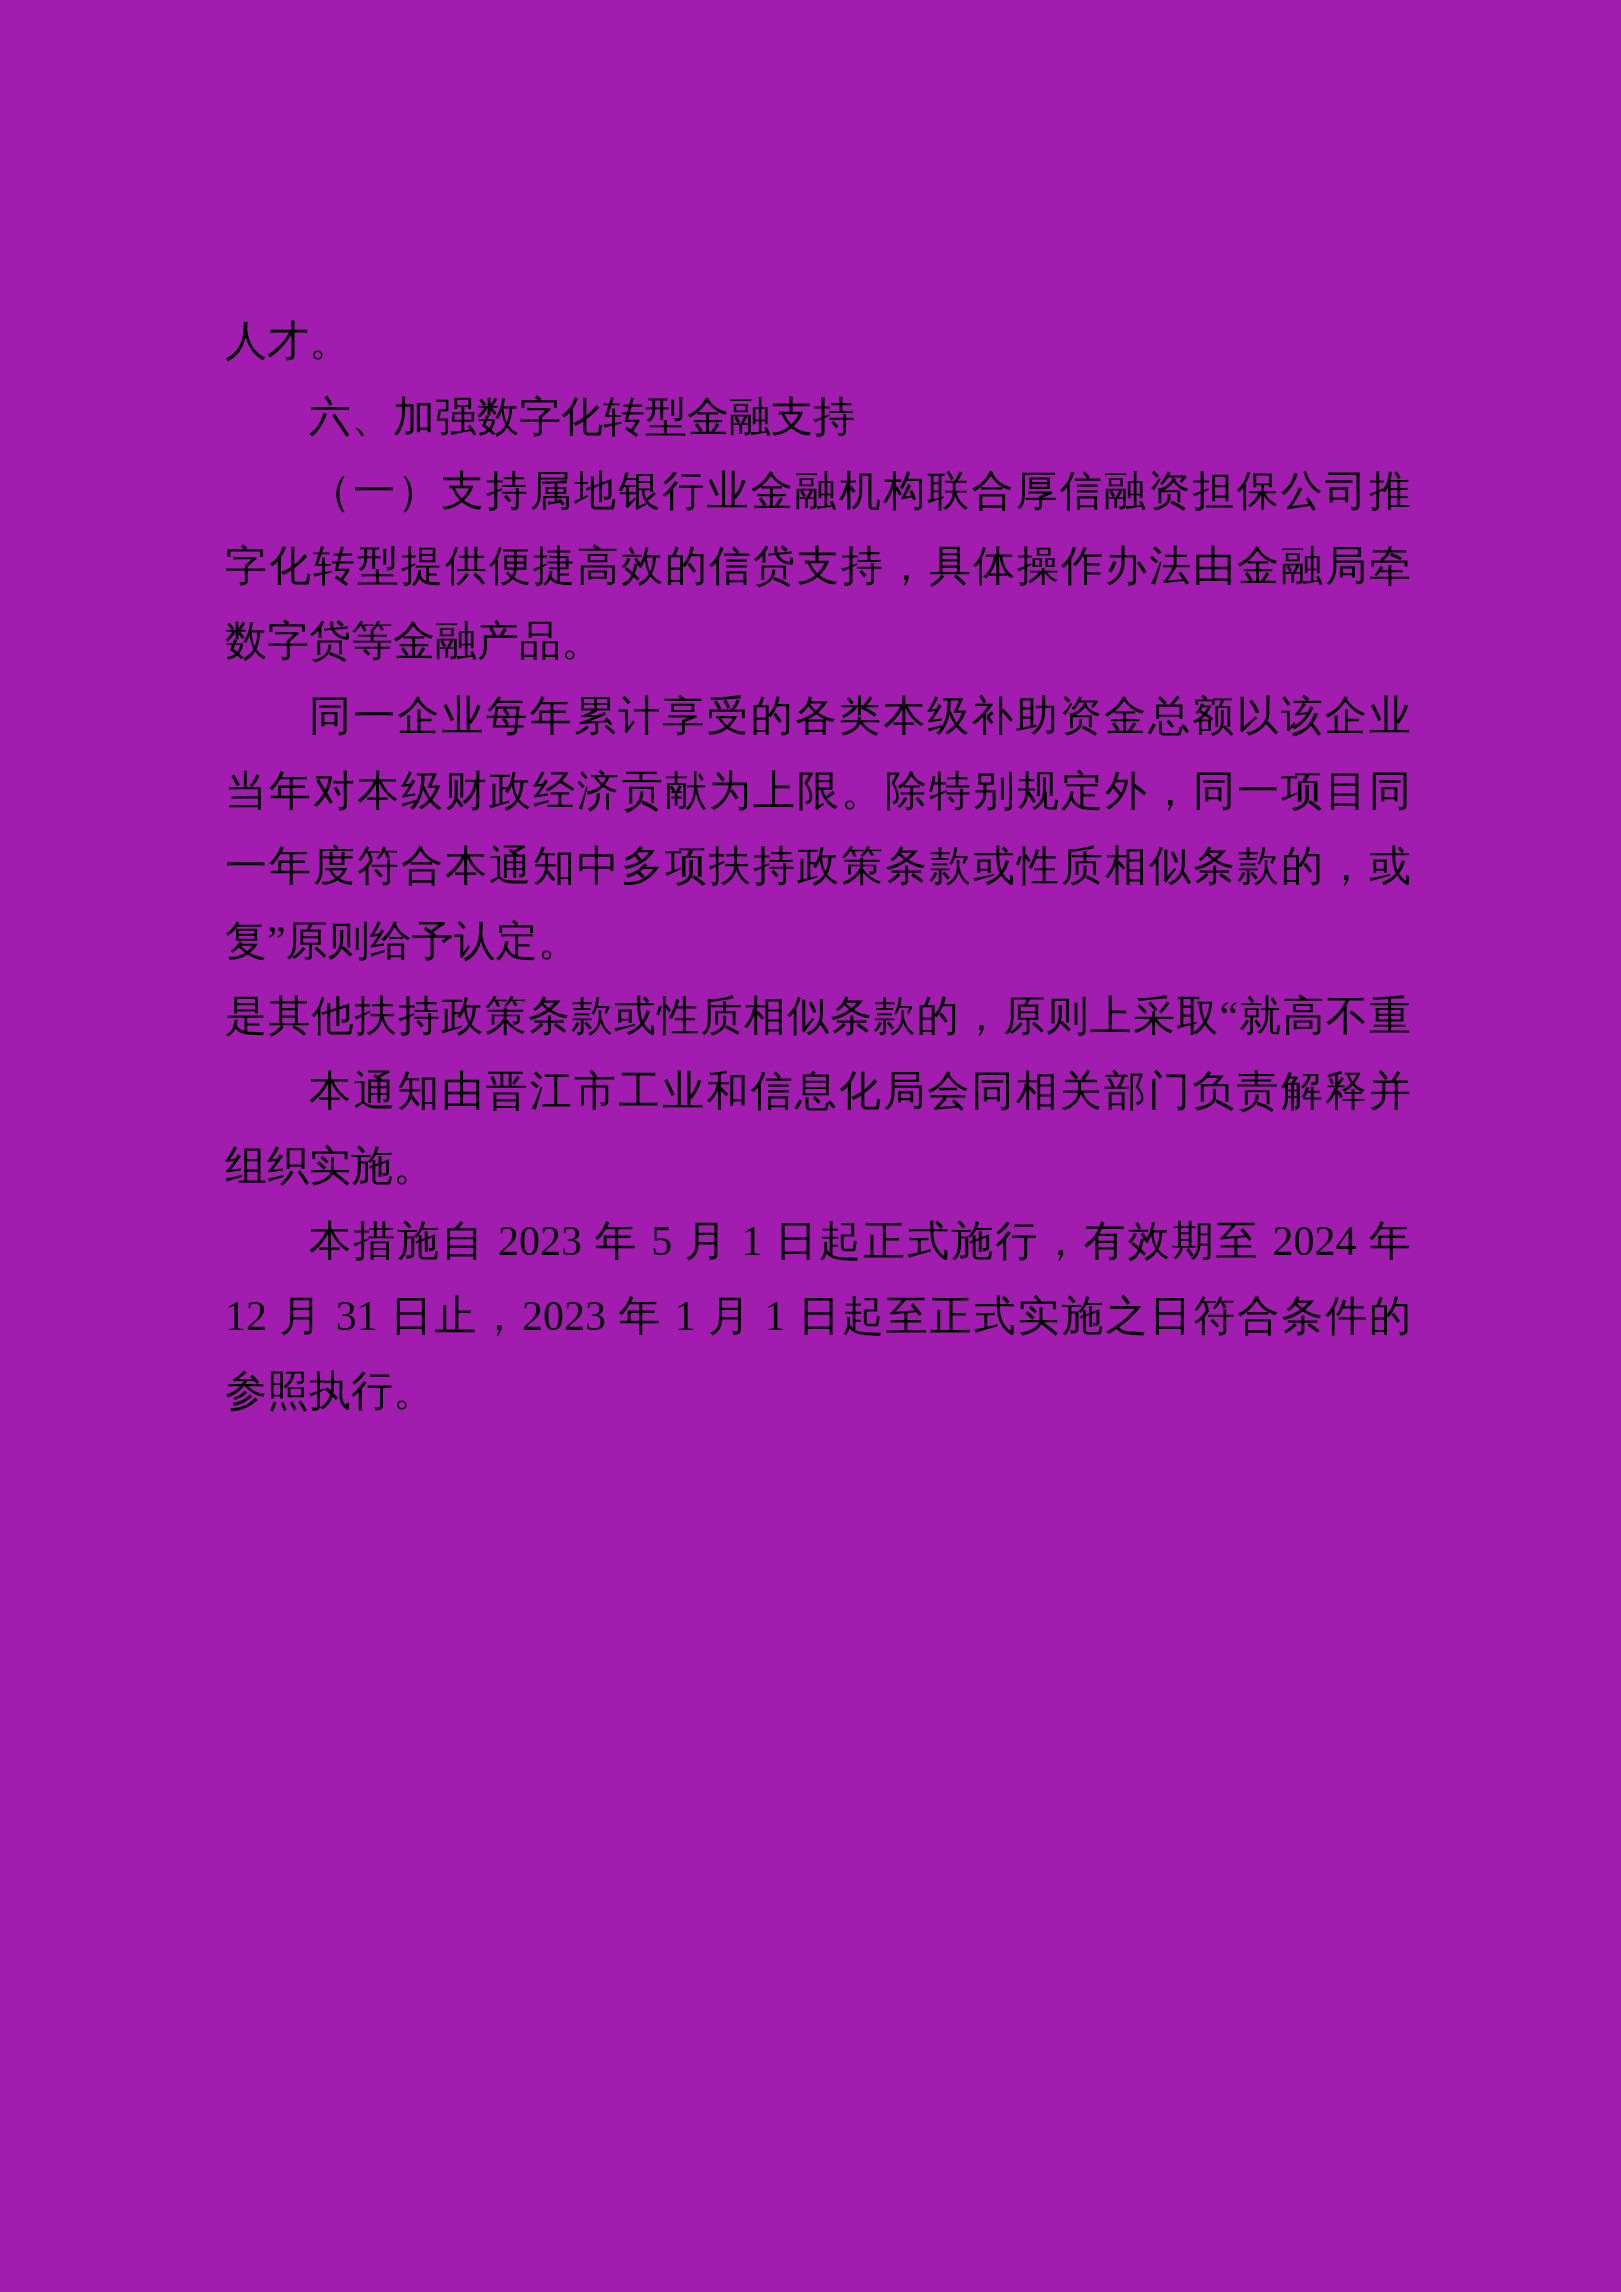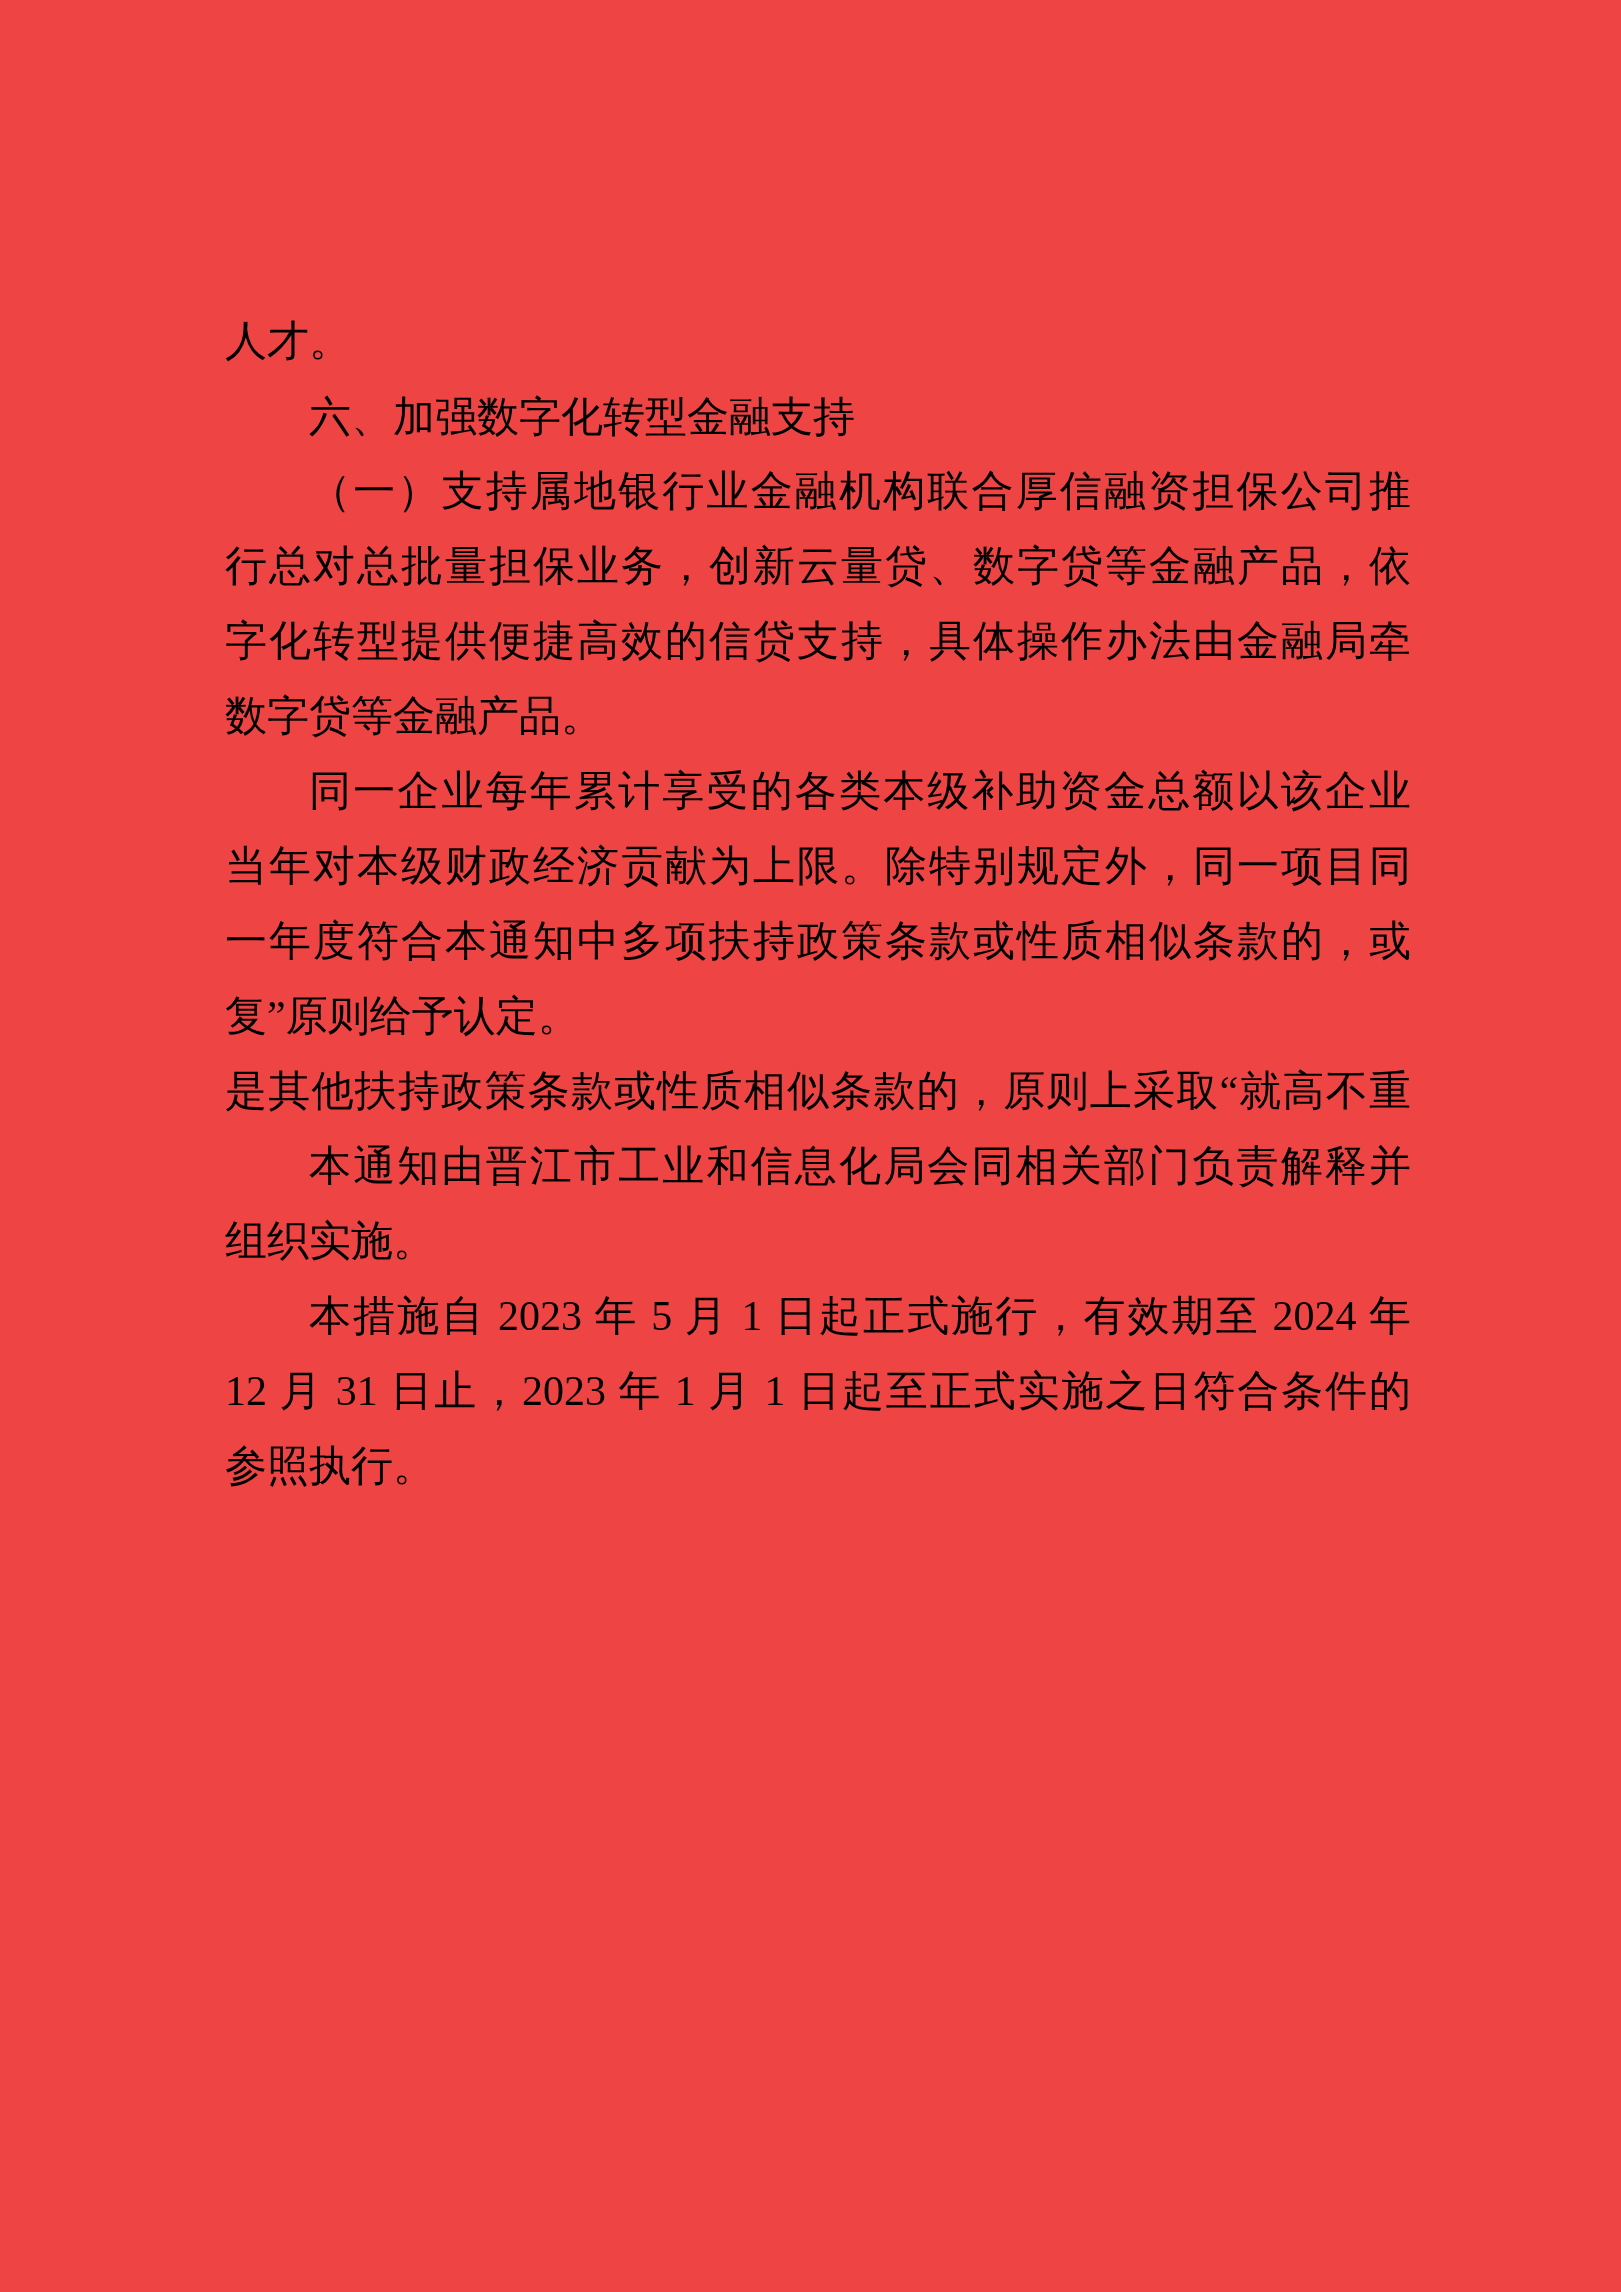--- a/index.html
+++ b/index.html
@@ -11,21 +11,21 @@
     width: 1621px;
     height: 2293px;
     color: #000000;
     font-family: "Liberation Serif", "DejaVu Serif", serif;
   }
   .page {
     box-sizing: border-box;
     width: 1621px;
     height: 2293px;
     padding: 304px 210px 0 225px;
-    background: #ef4444;
+    background: #a21caf;
     overflow: hidden;
   }
   .line {
     font-size: 42px;
     line-height: 75px;
     height: 75px;
     overflow: hidden;
   }
   
   .just {
@@ -46,21 +46,20 @@
 <body>
 
 <div class="page">
 
   <div class="line">人才。</div>
 
   <div class="line heading indent">六、加强数字化转型金融支持</div>
 
   <div>
     <div class="line indent just">（一）支持属地银行业金融机构联合厚信融资担保公司推</div>
-    <div class="line just">行总对总批量担保业务，创新云量贷、数字贷等金融产品，依</div>
     <div class="line just">字化转型提供便捷高效的信贷支持，具体操作办法由金融局牵</div>
     <div class="line">数字贷等金融产品。</div>
   </div>
 
   <div>
     <div class="line indent just">同一企业每年累计享受的各类本级补助资金总额以该企业</div>
     <div class="line just">当年对本级财政经济贡献为上限。除特别规定外，同一项目同</div>
     <div class="line just">一年度符合本通知中多项扶持政策条款或性质相似条款的，或</div>
     <div class="line">复”原则给予认定。</div>
     <div class="line just">是其他扶持政策条款或性质相似条款的，原则上采取“就高不重</div>

